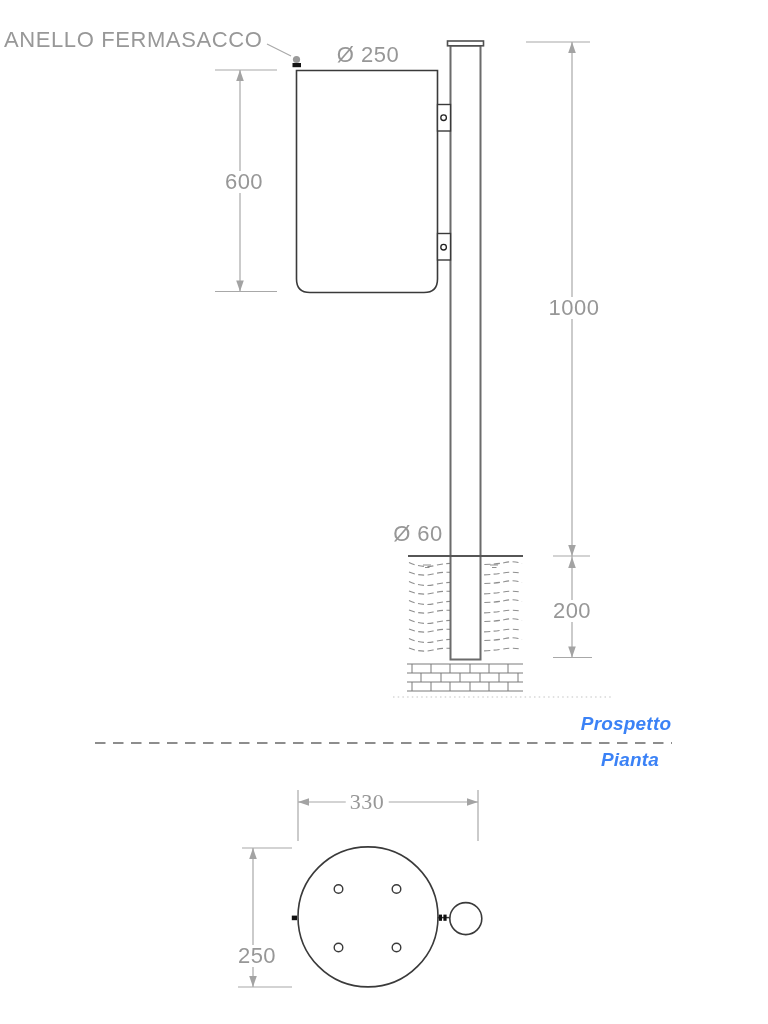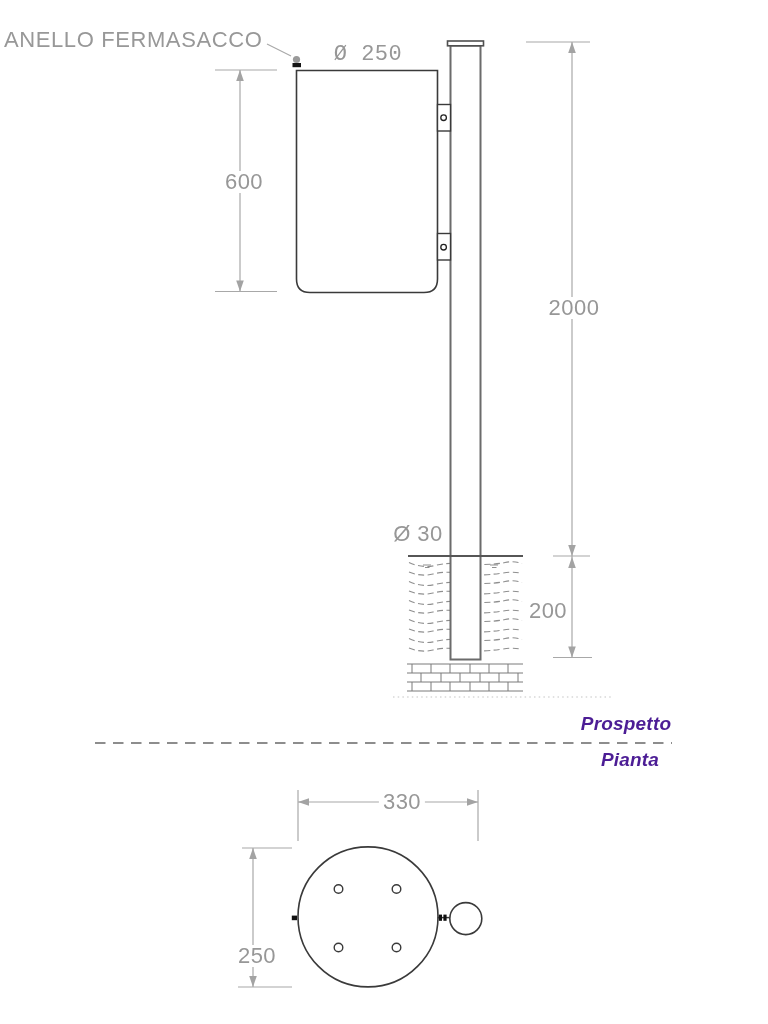--- a/index.html
+++ b/index.html
@@ -13,21 +13,21 @@
     left:4px; top:29px; font-size:22px; letter-spacing:0.6px;
     color:#989898; font-weight:400;
   }
   .dim {
     transform:translate(-50%,-50%); font-size:22px; color:#979797;
     background:#ffffff; padding:0 4px; letter-spacing:0.5px;
   }
   .dim.nobg { background:transparent; padding:0; }
   .viewlabel {
     transform:translate(-50%,-50%); font-style:italic; font-weight:700;
-    font-size:19px; color:#4c1d95; letter-spacing:0.2px;
+    font-size:19px; color:#3b82f6; letter-spacing:0.2px;
   }
 </style>
 </head>
 <body>
 
 <div class="sheet">
 
   <svg width="768" height="1024" viewBox="0 0 768 1024">
 
     <g stroke="#8f8f8f" stroke-width="1.1" fill="none" stroke-dasharray="6 3.5">
@@ -143,30 +143,30 @@
       <line x1="242" y1="848" x2="292" y2="848"></line>
       <line x1="238" y1="987" x2="292" y2="987"></line>
       <line x1="253" y1="848" x2="253" y2="987"></line>
       <polygon points="253,848 249.2,859 256.8,859" fill="#a3a3a3" stroke="none"></polygon>
       <polygon points="253,987 249.2,976 256.8,976" fill="#a3a3a3" stroke="none"></polygon>
     </g>
   </svg>
 
   <div class="lbl callout">ANELLO FERMASACCO</div>
 
-  <div class="lbl dim nobg" style="left:368px; top:55px;font-family:Liberation Mono, monospace;">Ø 250</div>
+  <div class="lbl dim nobg" style="left:368px; top:55px;">Ø 250</div>
 
   <div class="lbl dim" style="left:244px; top:182px;">600</div>
 
-  <div class="lbl dim" style="left:574px; top:308px;">2000</div>
+  <div class="lbl dim" style="left:574px; top:308px;">1000</div>
 
-  <div class="lbl dim nobg" style="left:418px; top:534px;">Ø 30</div>
+  <div class="lbl dim nobg" style="left:418px; top:534px;">Ø 60</div>
 
-  <div class="lbl dim" style="left:548px; top:611px;text-align:right;">200</div>
+  <div class="lbl dim" style="left:572px; top:611px;text-align:right;">200</div>
 
   <div class="lbl viewlabel" style="left:626px; top:723px;">Prospetto</div>
 
   <div class="lbl viewlabel" style="left:630px; top:759px;text-align:center;">Pianta</div>
 
-  <div class="lbl dim" style="left:402px; top:802px;">330</div>
+  <div class="lbl dim" style="left:367px; top:802px;font-family:Liberation Serif, serif;">330</div>
 
   <div class="lbl dim" style="left:257px; top:918px;margin-top:38px;">250</div>
 </div>
 
 </body></html>

